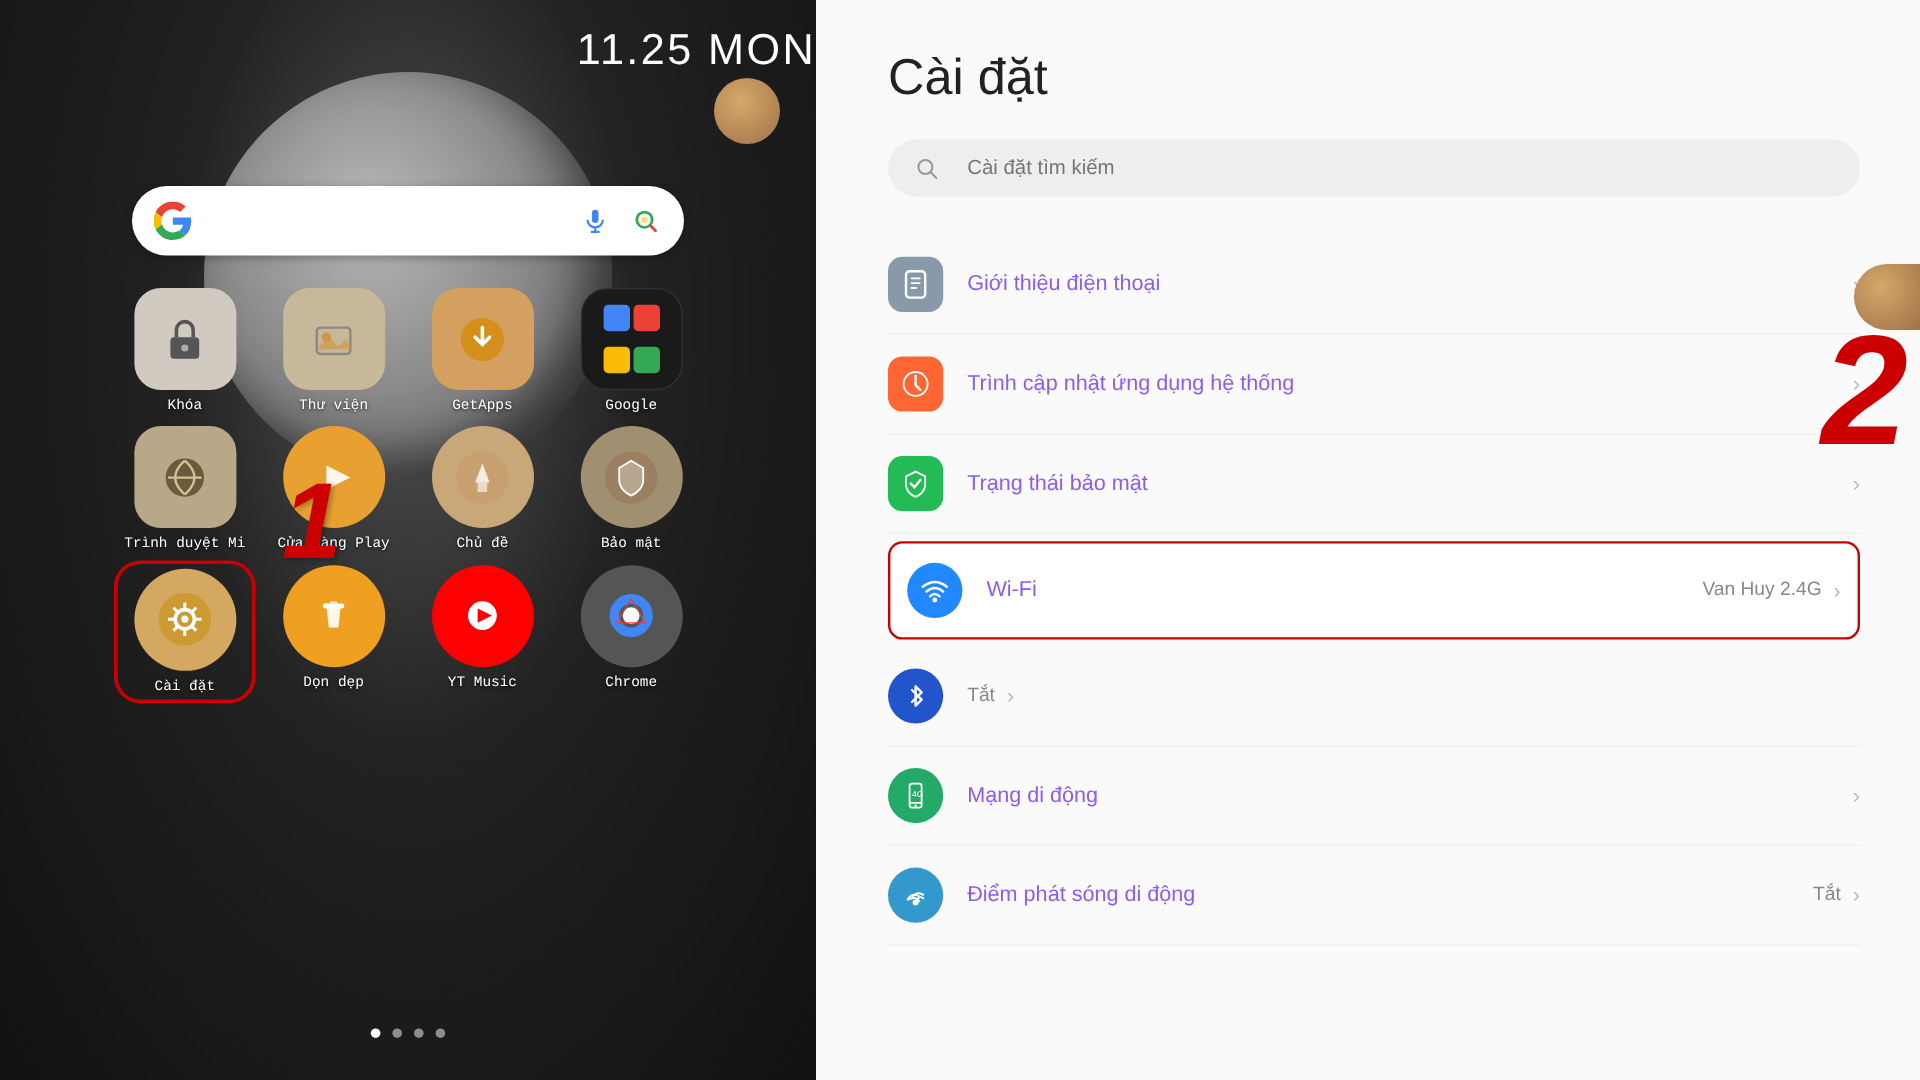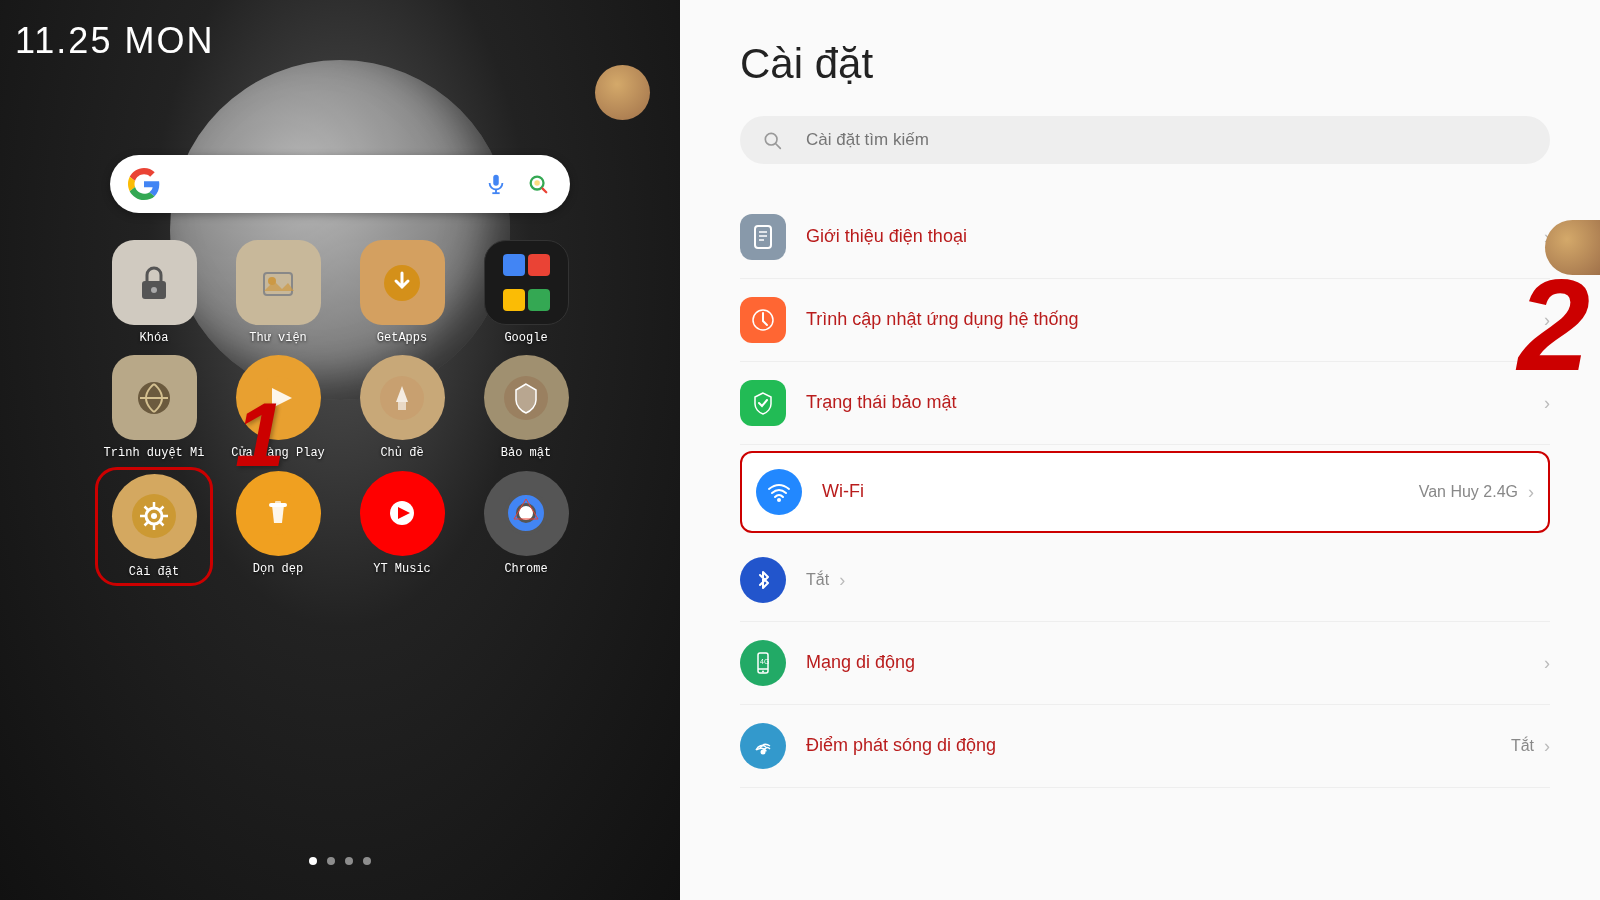--- a/index.html
+++ b/index.html
@@ -39,21 +39,21 @@
       border-radius: 50%;
       background: radial-gradient(circle at 40% 35%, #ccc 0%, #aaa 30%, #888 60%, #666 80%, #444 100%);
       box-shadow: inset -20px -20px 40px rgba(0,0,0,0.5);
       opacity: 0.85;
     }
 
     .time-display {
       position: absolute;
       top: 20px;
       left: 15px; right: 0;
-      text-align: left;
+      text-align: right;
       color: white;
       font-size: 36px;
       font-weight: 300;
       letter-spacing: 2px;
       z-index: 10;
     }
 
     
     .avatar-top {
       position: absolute;
@@ -276,21 +276,21 @@
     .icon-bt { background: #2255cc; }
     .icon-mobile { background: #22aa66; }
     .icon-hotspot { background: #3399cc; }
 
     .settings-item-text {
       flex: 1;
     }
 
     .settings-item-label {
       font-size: 18px;
-      color: #b91c1c;
+      color: #8b5cf6;
       font-weight: 400;
       line-height: 1.3;
     }
 
     .settings-item-value {
       font-size: 16px;
       color: #888;
       margin-right: 6px;
     }
 

